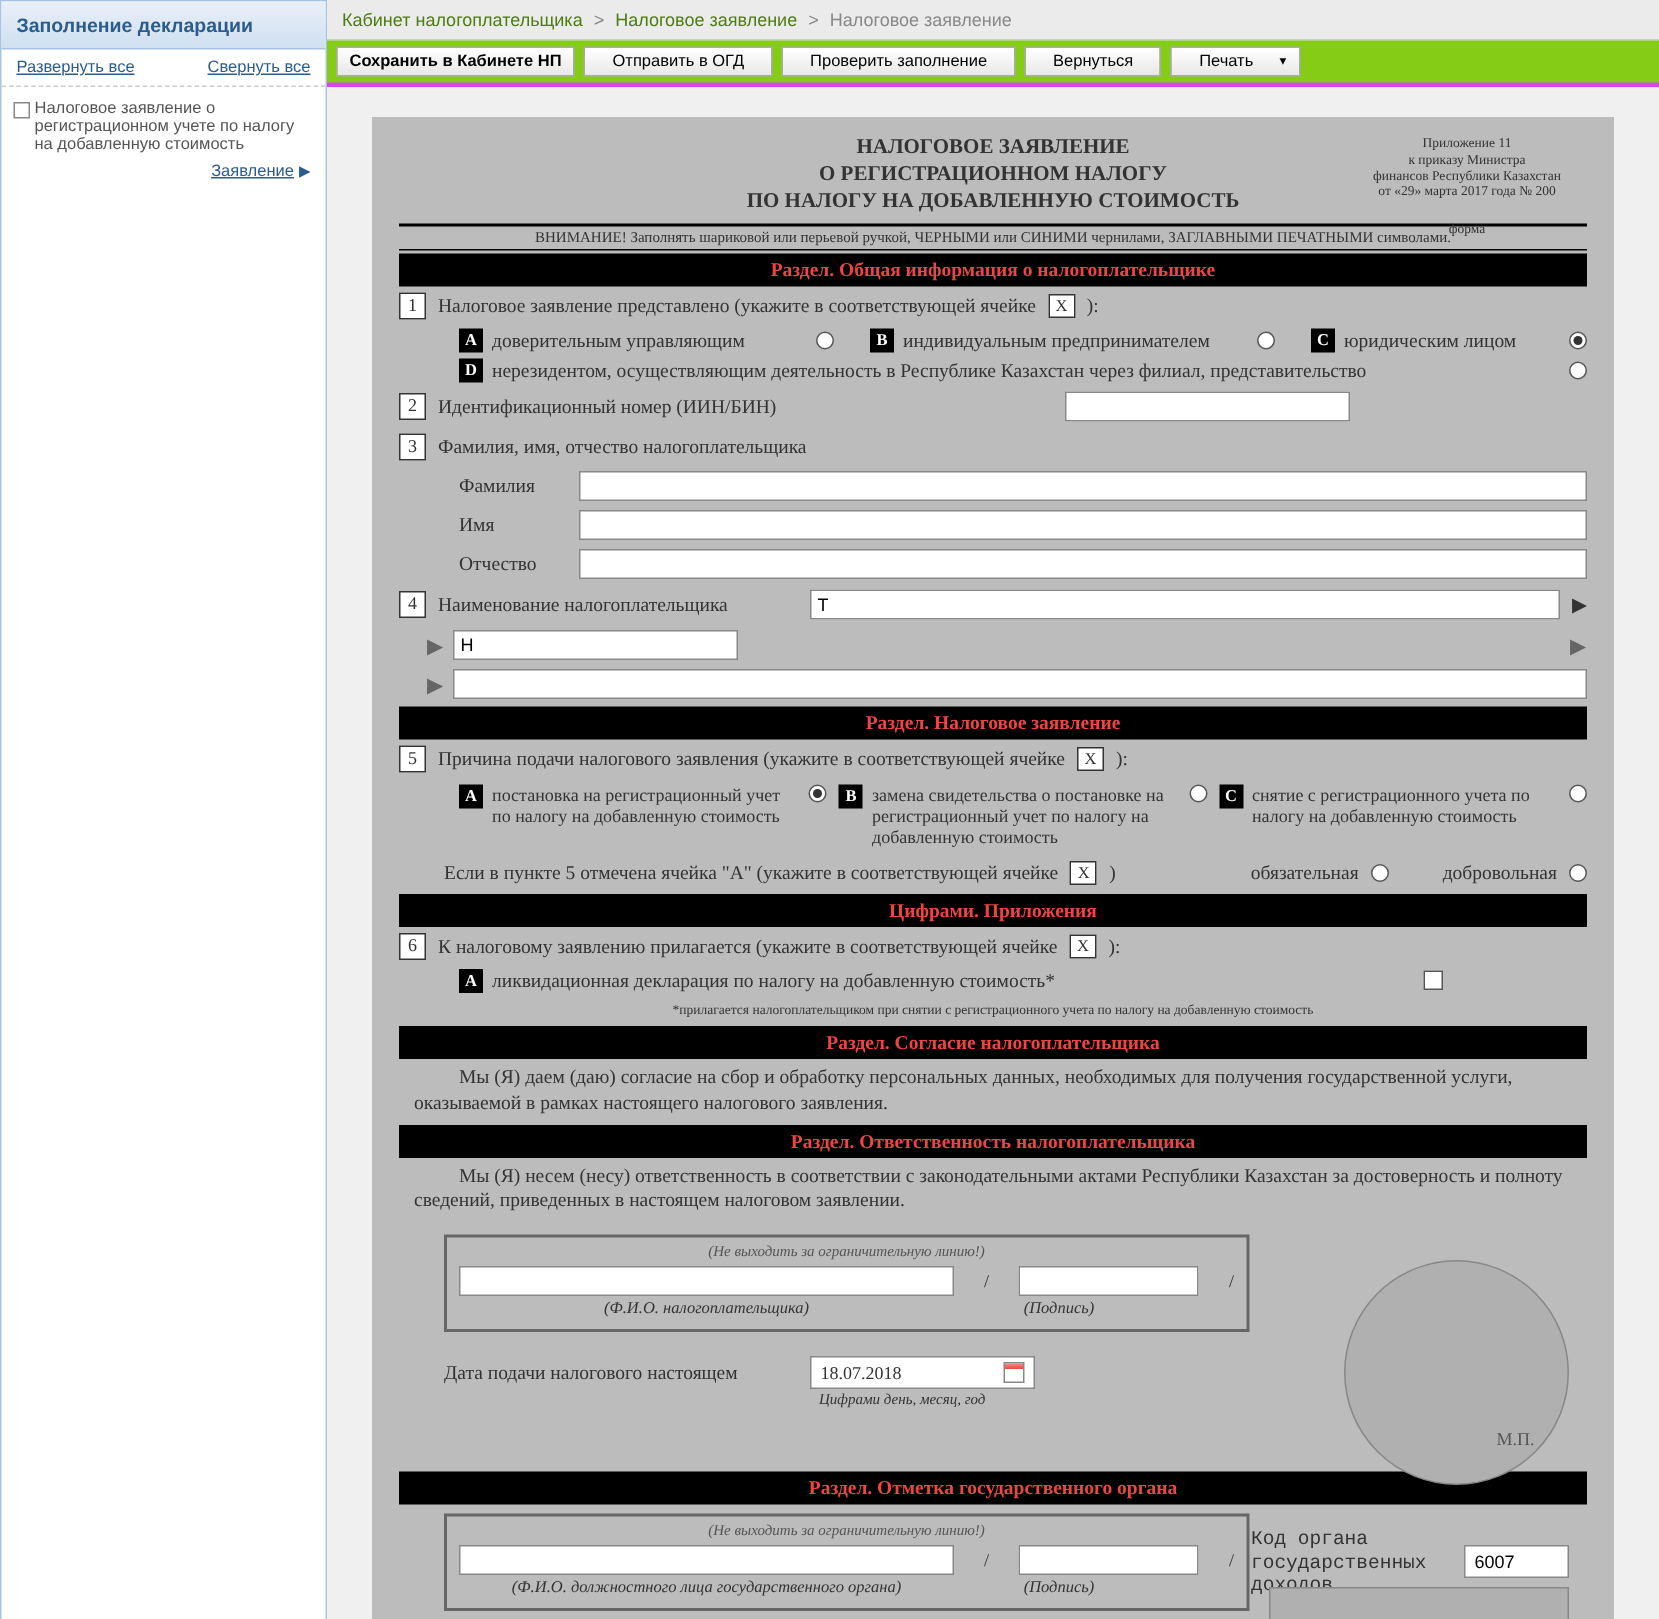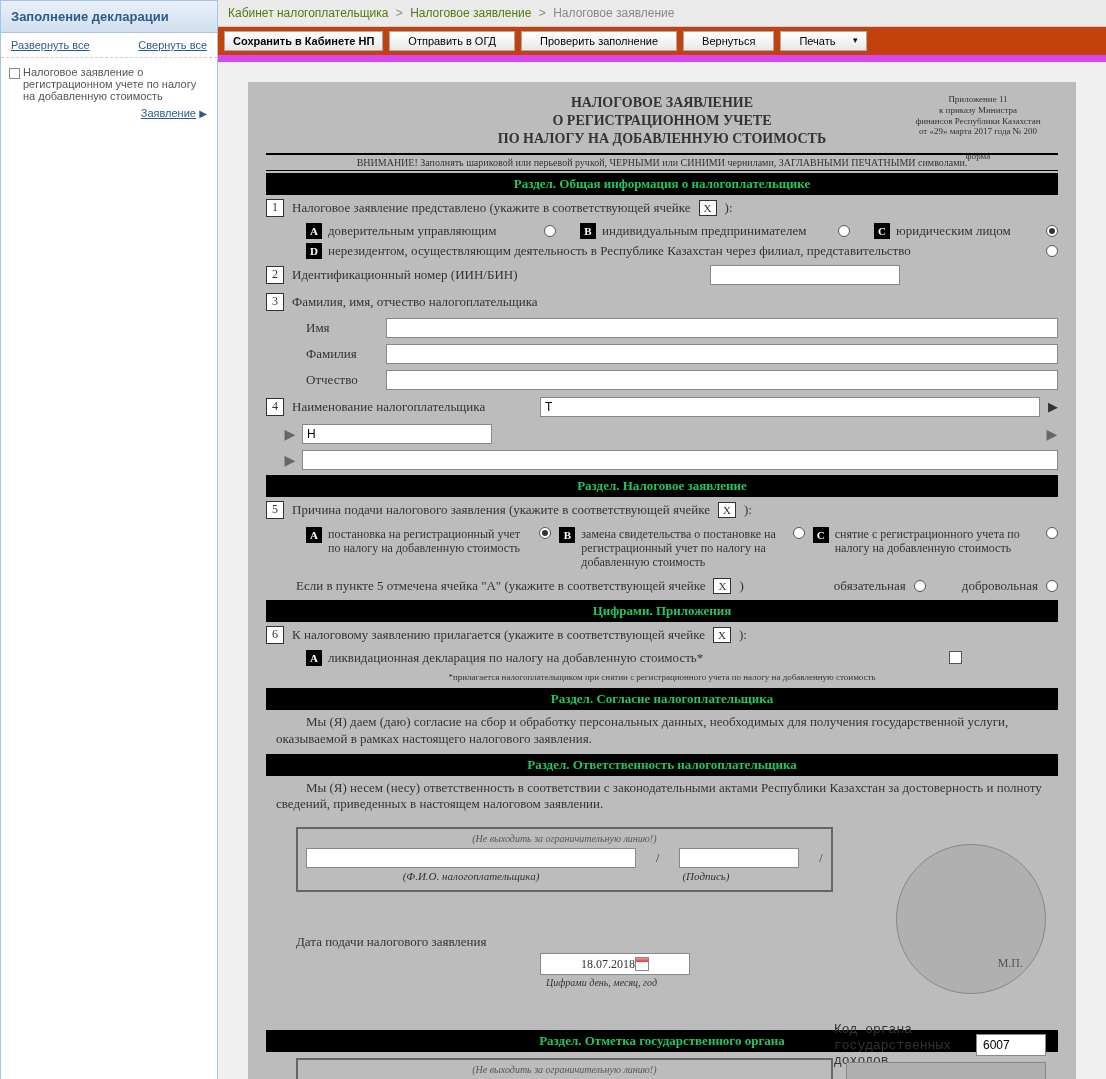--- a/index.html
+++ b/index.html
@@ -12,33 +12,33 @@
 .sidebar-item { padding: 8px 10px 4px 22px; font-size: 11px; color: #555; position: relative; }
 .sidebar-item::before { content: ""; position: absolute; left: 8px; top: 10px; width: 9px; height: 9px; border: 1px solid #888; background: #fff; }
 .sidebar-sub { text-align: right; padding: 0 10px 8px; }
 .sidebar-sub a { color: #2b5c8c; font-size: 11px; text-decoration: underline; }
 .sidebar-sub span.arrow { color: #2b5c8c; font-size: 10px; }
 .main { flex: 1; background: #f0f0f0; min-height: 1079px; }
 .breadcrumb { background: #ebebeb; padding: 6px 10px; font-size: 12px; border-bottom: 1px solid #ccc; }
 .breadcrumb a { color: #4d7c0f; text-decoration: none; }
 .breadcrumb .sep { color: #888; margin: 0 4px; }
 .breadcrumb .current { color: #888; }
-.toolbar { background: #c2410c; padding: 4px 6px; display: flex; gap: 6px; border-bottom: 7px solid #d946ef; }
+.toolbar { background: #84cc16; padding: 4px 6px; display: flex; gap: 6px; border-bottom: 3px solid #d946ef; }
 .toolbar button { background: linear-gradient(#fff, #e8e8e8); border: 1px solid #aaa; padding: 3px 18px; font-size: 11px; cursor: pointer; font-family: inherit; }
 .toolbar button.save { font-weight: bold; padding: 3px 8px; }
 .toolbar button.print { position: relative; padding-right: 30px; }
 .toolbar button.print::after { content: "▾"; position: absolute; right: 8px; font-size: 9px; }
 .doc-wrap { padding: 20px 30px; }
 .doc { background: #bcbcbc; padding: 12px 18px 40px; position: relative; }
 .doc-header { position: relative; text-align: center; margin-bottom: 4px; }
 .doc-title { font-weight: bold; font-size: 14px; font-family: "Times New Roman", serif; line-height: 1.3; }
 .doc-annex { position: absolute; right: 0; top: 0; width: 160px; font-size: 9px; text-align: center; font-family: "Times New Roman", serif; line-height: 1.2; }
 .doc-annex .form { margin-top: 14px; }
 .doc-warning { font-size: 10px; text-align: center; border-top: 2px solid #000; border-bottom: 1px solid #000; padding: 2px 0; font-family: "Times New Roman", serif; }
-.section-bar { background: #000; color: #22c55e; text-align: center; padding: 3px 0; font-weight: bold; font-size: 13px; font-family: "Times New Roman", serif; margin-top: 2px; }
+.section-bar { background: #000; color: #ef4444; text-align: center; padding: 3px 0; font-weight: bold; font-size: 13px; font-family: "Times New Roman", serif; margin-top: 2px; }
 .row { display: flex; align-items: center; gap: 8px; padding: 4px 0; font-family: "Times New Roman", serif; font-size: 13px; }
 .row .num { border: 1px solid #333; background: #fff; width: 18px; height: 18px; display: inline-flex; align-items: center; justify-content: center; font-size: 12px; }
 .xbox { border: 1px solid #333; background: #fff; width: 18px; height: 16px; display: inline-flex; align-items: center; justify-content: center; font-size: 11px; }
 .opt-row { display: flex; align-items: center; gap: 6px; padding: 2px 0 2px 40px; font-family: "Times New Roman", serif; font-size: 13px; flex-wrap: wrap; }
 .letter { background: #000; color: #fff; width: 16px; height: 16px; display: inline-flex; align-items: center; justify-content: center; font-weight: bold; font-size: 11px; }
 .radio { width: 12px; height: 12px; border-radius: 50%; border: 1px solid #555; background: #fff; display: inline-block; vertical-align: middle; }
 .radio.checked::after { content: ""; display: block; width: 6px; height: 6px; background: #333; border-radius: 50%; margin: 2px; }
 .checkbox { width: 13px; height: 13px; border: 1px solid #555; background: #fff; display: inline-block; vertical-align: middle; }
 .field-row { display: flex; align-items: center; gap: 10px; padding: 3px 0 3px 40px; font-family: "Times New Roman", serif; font-size: 13px; }
 .field-label { width: 70px; }
@@ -61,21 +61,21 @@
 .sign-input { background: #fff; border: 1px solid #888; height: 20px; }
 .sign-fio { width: 330px; }
 .sign-sig { width: 120px; }
 .sign-slash { font-family: "Times New Roman", serif; }
 .sign-labels { display: flex; font-size: 11px; font-family: "Times New Roman", serif; font-style: italic; }
 .sign-labels .l1 { width: 330px; text-align: center; }
 .sign-labels .l2 { width: 120px; text-align: center; margin-left: 10px; }
 .stamp { position: absolute; right: 30px; width: 150px; height: 150px; border: 1px solid #888; border-radius: 50%; background: #b0b0b0; display: flex; align-items: flex-end; justify-content: flex-end; padding: 22px; font-family: "Times New Roman", serif; font-size: 12px; color: #555; }
 .stamp.circle { top: 762px; }
 .date-row { display: flex; align-items: center; gap: 14px; padding: 6px 0 2px 30px; font-family: "Times New Roman", serif; font-size: 13px; }
-.date-input { background: #fff; border: 1px solid #888; height: 22px; width: 150px; padding: 0 6px; display: flex; align-items: center; justify-content: center; font-size: 12px; margin-top: 45px; }
+.date-input { background: #fff; border: 1px solid #888; height: 22px; width: 150px; padding: 0 6px; display: flex; align-items: center; justify-content: space-between; font-size: 12px; }
 .cal-icon { width: 14px; height: 14px; background: linear-gradient(#f88,#e44 30%, #fff 30%); border: 1px solid #888; }
 .date-hint { font-size: 10px; font-style: italic; font-family: "Times New Roman", serif; padding-left: 280px; }
 .gov-right { position: absolute; right: 30px; display: flex; flex-direction: column; gap: 6px; }
 .gov-top { top: 940px; flex-direction: row; align-items: center; gap: 12px; }
 .gov-label { font-family: Liberation Mono, monospace; font-size: 13px; width: 130px; line-height: 1.2; }
 .gov-code { background: #fff; border: 1px solid #888; width: 70px; height: 22px; padding: 2px 6px; font-size: 12px; }
 .stamp-box { position: absolute; right: 30px; top: 980px; width: 200px; height: 72px; border: 1px solid #888; background: #b0b0b0; display: flex; align-items: flex-end; justify-content: flex-end; padding: 6px 10px; font-family: "Times New Roman", serif; font-size: 11px; color: #555; }
 </style>
 </head>
 <body>
@@ -115,21 +115,21 @@
       <div class="doc">
         <div class="doc-header">
           <div class="doc-annex">
             <div>Приложение 11</div>
             <div>к приказу Министра</div>
             <div>финансов Республики Казахстан</div>
             <div>от «29» марта 2017 года № 200</div>
             <div class="form">форма</div>
           </div>
           <div class="doc-title">НАЛОГОВОЕ ЗАЯВЛЕНИЕ</div>
-          <div class="doc-title">О РЕГИСТРАЦИОННОМ УЧЕТЕ</div>
+          <div class="doc-title">О РЕГИСТРАЦИОННОМ НАЛОГУ</div>
           <div class="doc-title">ПО НАЛОГУ НА ДОБАВЛЕННУЮ СТОИМОСТЬ</div>
         </div>
         <div class="doc-warning">ВНИМАНИЕ! Заполнять шариковой или перьевой ручкой, ЧЕРНЫМИ или СИНИМИ чернилами, ЗАГЛАВНЫМИ ПЕЧАТНЫМИ символами.</div>
 
         <div class="section-bar">Раздел. Общая информация о налогоплательщике</div>
         <div class="row">
           <span class="num">1</span>
           <span>Налоговое заявление представлено (укажите в соответствующей ячейке</span>
           <span class="xbox">X</span>
           <span>):</span>
@@ -160,25 +160,25 @@
           <span style="flex:1">Идентификационный номер (ИИН/БИН)</span>
           <input class="txt short right" value="" style="">
           <span style="width:150px"></span>
         </div>
 
         <div class="row">
           <span class="num">3</span>
           <span>Фамилия, имя, отчество налогоплательщика</span>
         </div>
         <div class="field-row">
+            <span class="field-label">Фамилия</span>
+            <input class="txt" style="">
+          </div>
+        <div class="field-row">
             <span class="field-label">Имя</span>
-            <input class="txt" style="">
-          </div>
-        <div class="field-row">
-            <span class="field-label">Фамилия</span>
             <input class="txt" style="">
           </div>
         <div class="field-row">
             <span class="field-label">Отчество</span>
             <input class="txt" style="">
           </div>
 
         <div class="row">
           <span class="num">4</span>
           <span style="width:240px">Наименование налогоплательщика</span>
@@ -268,21 +268,21 @@
               <span class="sign-slash">/</span>
             </div>
             <div class="sign-labels">
               <span class="l1">(Ф.И.О. налогоплательщика)</span>
               <span class="l2">(Подпись)</span>
             </div>
           </div>
         </div>
 
         <div class="date-row">
-          <span style="width:230px">Дата подачи налогового заявления</span>
+          <span style="width:230px">Дата подачи налогового настоящем</span>
           <div class="date-input">
             <span>18.07.2018</span>
             <span class="cal-icon"></span>
           </div>
         </div>
         <div class="date-hint">Цифрами день, месяц, год</div>
 
         <div style="height:40px"></div>
 
         <div class="section-bar">Раздел. Отметка государственного органа</div>

